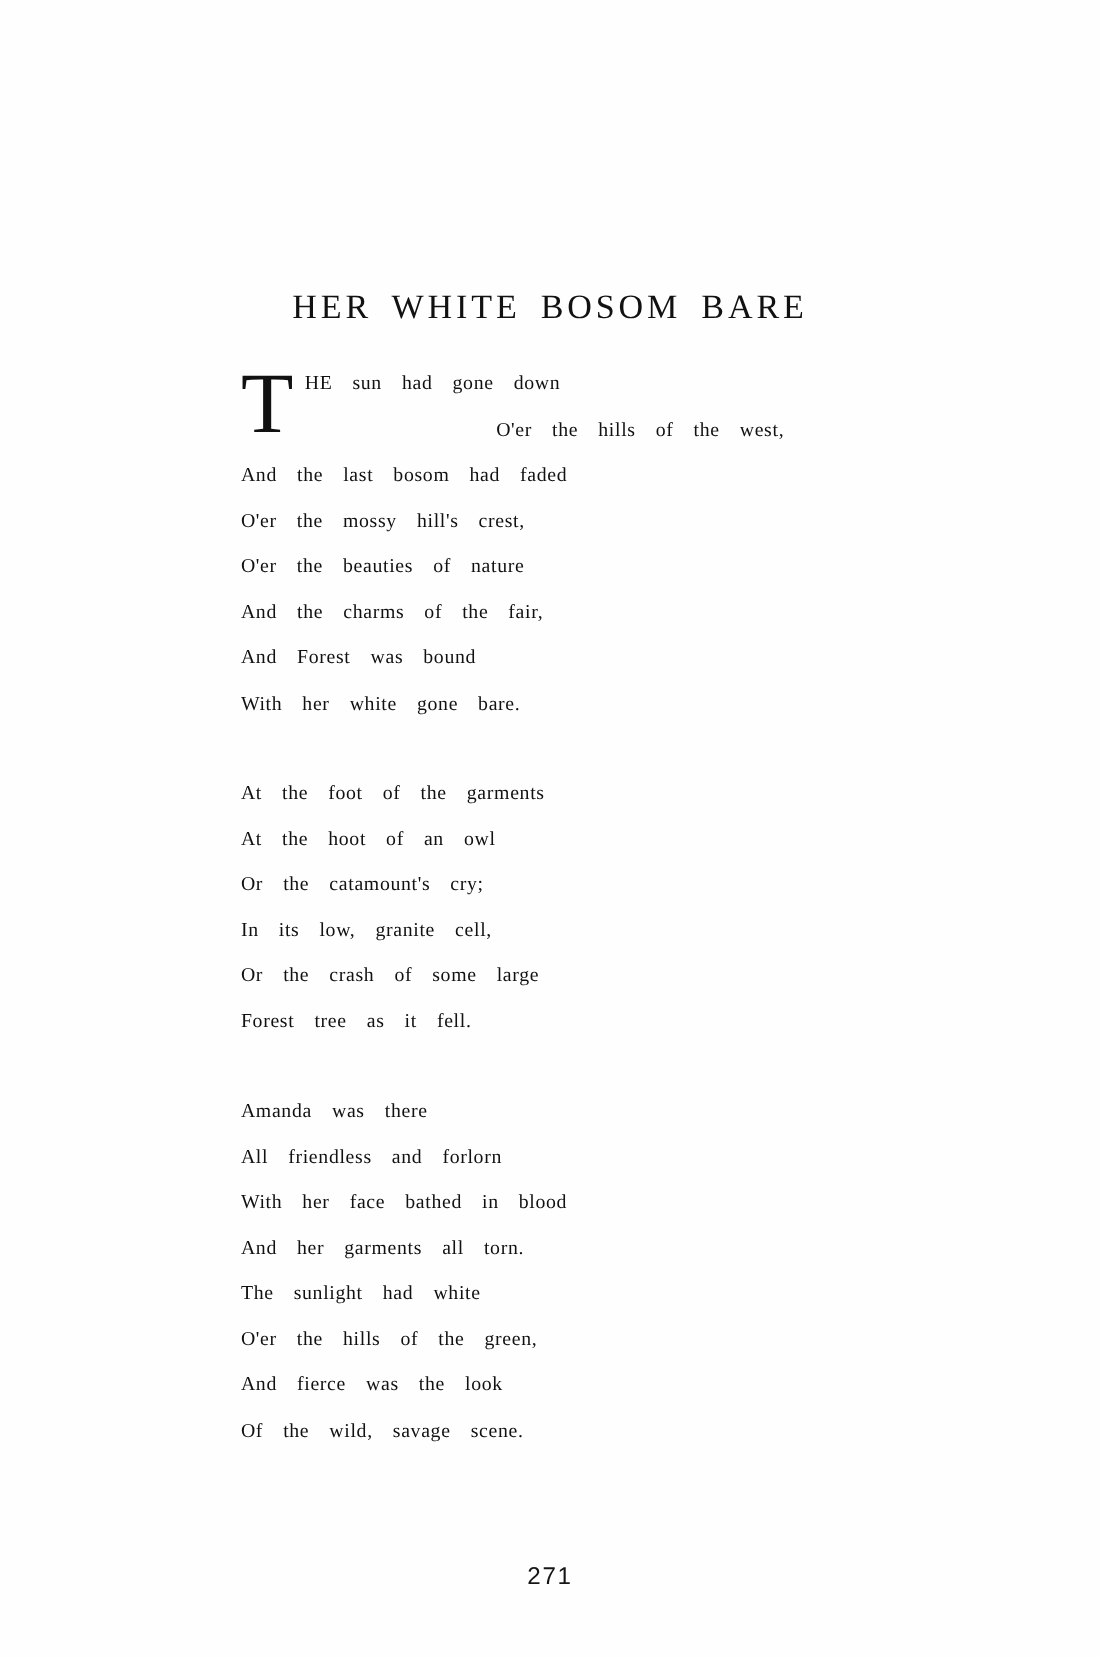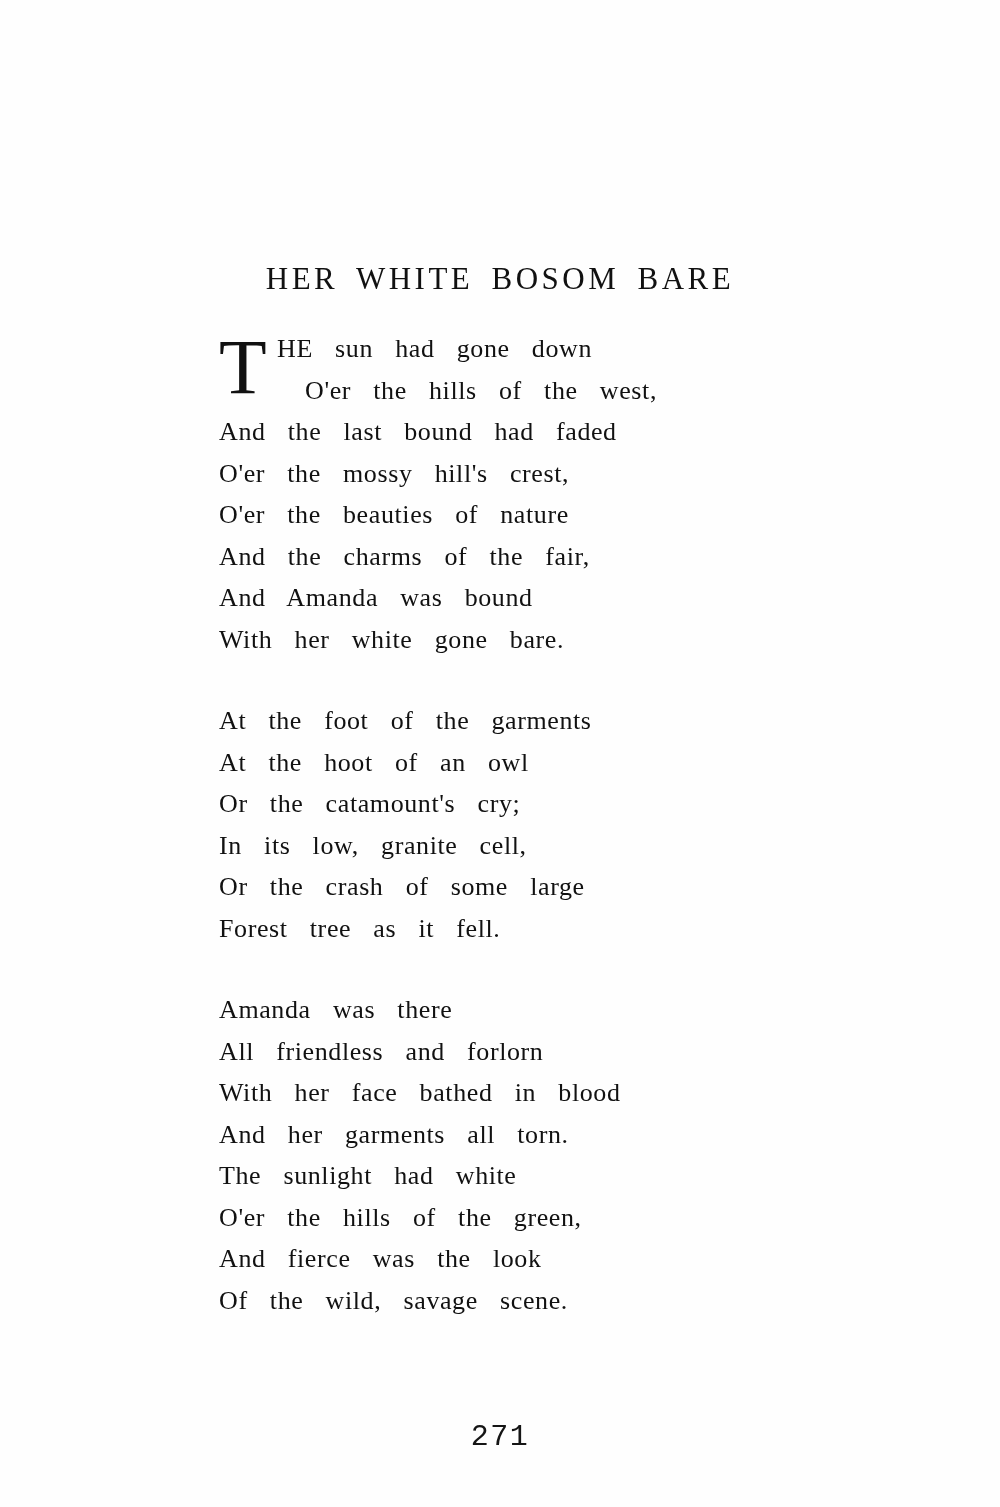--- a/index.html
+++ b/index.html
@@ -38,21 +38,21 @@
   .body-block {
     position: absolute;
     top: 328px;
     left: 219px;
     width: 640px;
   }
   .stanza {
     margin: 0 0 40px 0;
   }
   .line {
-    font-size: 26px;
+    font-size: 18px;
     line-height: 41.5px;
     letter-spacing: 0.6px;
     word-spacing: 4px;
     white-space: pre;
     color: #111;
   }
   
   .stanza.first {
     position: relative;
   }
@@ -63,51 +63,52 @@
     font-size: 78px;
     line-height: 74px;
     font-family: "Liberation Serif", serif;
     color: #111;
   }
   .stanza.first .line:nth-child(2) {
     padding-left: 58px;
   }
   .stanza.first .line:nth-child(3) {
     padding-left: 86px;
+    text-align: center;
   }
   .page-number {
     position: absolute;
     top: 1420px;
     left: 0;
     width: 1000px;
     text-align: center;
-    font-size: 30px;
+    font-size: 22px;
     letter-spacing: 1.5px;
     color: #151515;
-    font-family: Liberation Mono, monospace;
+    font-family: Liberation Sans, sans-serif;
   }
 </style>
 </head>
 <body>
 
 <div class="page">
 
   <h1 class="poem-title">HER WHITE BOSOM BARE</h1>
 
   <div class="body-block">
 
     <div class="stanza first">
       <span class="dropcap">T</span>
       <div class="line">HE  sun  had  gone  down</div>
       <div class="line">O'er  the  hills  of  the  west,</div>
-      <div class="line">And  the  last  bound  had  faded</div>
+      <div class="line">And  the  last  bosom  had  faded</div>
       <div class="line">O'er  the  mossy  hill's  crest,</div>
       <div class="line">O'er  the  beauties  of  nature</div>
       <div class="line">And  the  charms  of  the  fair,</div>
-      <div class="line">And  Amanda  was  bound</div>
+      <div class="line">And  Forest  was  bound</div>
       <div class="line">With  her  white  gone  bare.</div>
     </div>
 
     <div class="stanza">
       <div class="line">At  the  foot  of  the  garments</div>
       <div class="line">At  the  hoot  of  an  owl</div>
       <div class="line">Or  the  catamount's  cry;</div>
       <div class="line">In  its  low,  granite  cell,</div>
       <div class="line">Or  the  crash  of  some  large</div>
       <div class="line">Forest  tree  as  it  fell.</div>

